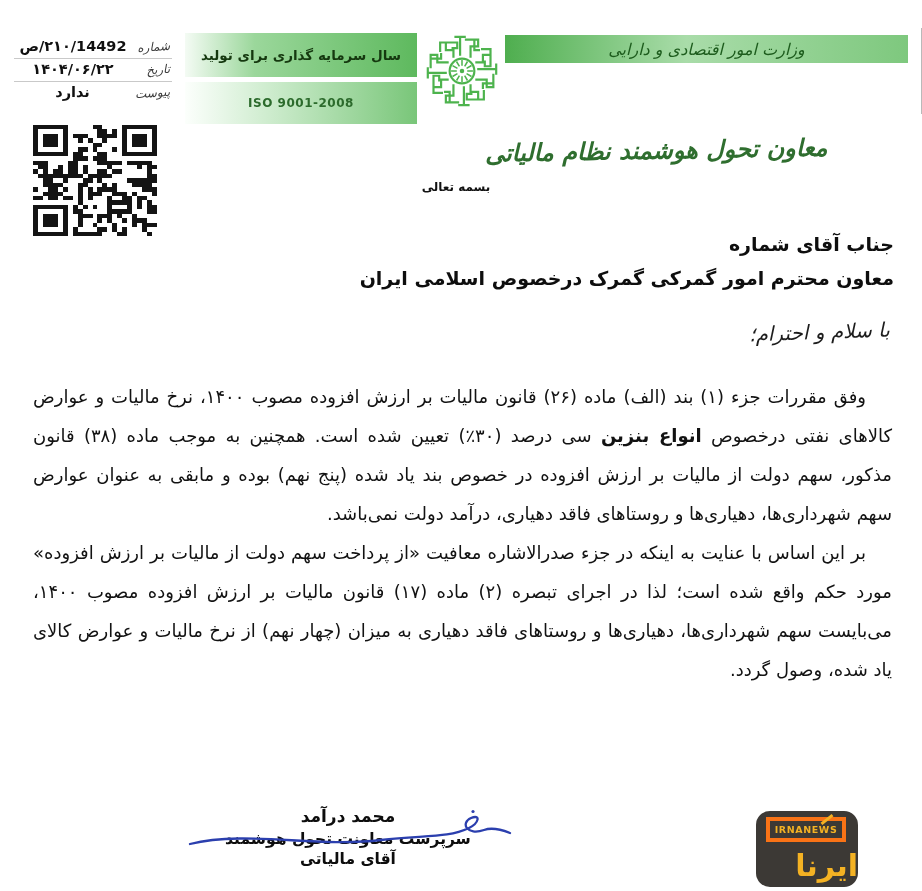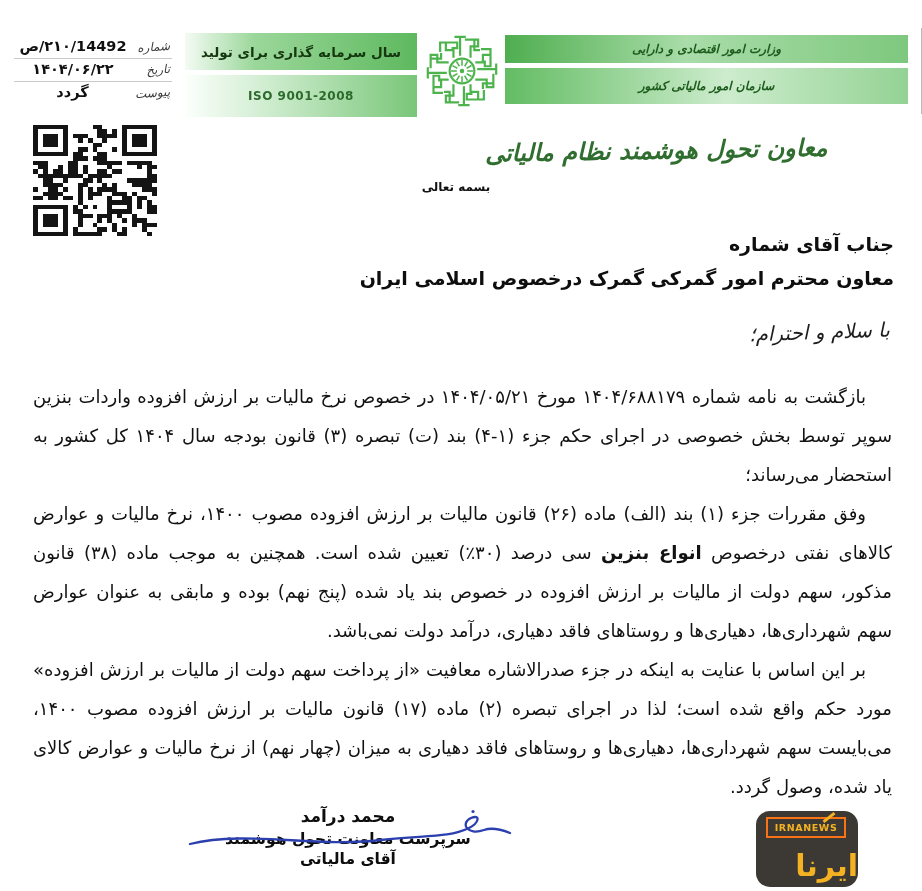--- a/index.html
+++ b/index.html
@@ -12,28 +12,28 @@
   .meta-row.lined{border-bottom:1px solid #c9c9c9;}
   .meta-label{font-style:italic;font-size:12px;color:#3a3a3a;flex:0 0 34px;transform:rotate(-4deg);}
   .meta-value{font-weight:bold;font-size:14.5px;color:#101010;flex:1;text-align:center;letter-spacing:.3px;}
 
   
   .qr{position:absolute;left:33px;top:125px;}
 
   
   .bar{display:flex;align-items:center;justify-content:center;}
   .banner-left{position:absolute;left:185px;top:33px;width:232px;}
-  .banner-left .bar1{height:37px;background:linear-gradient(90deg,#f4fbf4 0%,#9bd79b 30%,#5eb95e 100%);}
+  .banner-left .bar1{height:44px;background:linear-gradient(90deg,#f4fbf4 0%,#9bd79b 30%,#5eb95e 100%);}
   .banner-left .bar1 span{font-size:13.5px;font-weight:bold;color:#15380f;direction:rtl;}
   .banner-left .bar2{height:42px;margin-top:5px;background:linear-gradient(90deg,#fcfffc 0%,#c9eac9 40%,#79c679 100%);}
   .banner-left .bar2 span{font-size:12px;font-weight:bold;color:#2c6b2c;direction:ltr;letter-spacing:.5px;}
   .banner-right{position:absolute;left:505px;top:35px;width:403px;}
   .banner-right .bar1{height:28px;background:linear-gradient(90deg,#4fae4f 0%,#a9dca9 45%,#7ec87e 100%);}
   .banner-right .bar2{height:36px;margin-top:5px;background:linear-gradient(90deg,#63bc63 0%,#cdeccd 55%,#94d294 100%);}
-  .banner-right span{font-size:12px;font-weight:bold;font-style:italic;color:#1d5c1d;direction:rtl;}
+  .banner-right span{font-size:16px;font-weight:normal;font-style:italic;color:#1d5c1d;direction:rtl;}
 
   .emblem{position:absolute;left:424px;top:28px;}
   .edge-line{position:absolute;right:0;top:28px;width:1px;height:86px;background:#b9b9b9;}
 
   
   .deputy{position:absolute;top:136px;right:17px;width:420px;direction:rtl;text-align:left;
           font-size:24px;font-weight:bold;font-style:italic;color:#2f6e2f;transform:rotate(-1deg);}
 
   .bismillah{position:absolute;top:180px;left:0;right:10px;text-align:center;
              font-weight:bold;font-size:12px;color:#111;direction:rtl;}
@@ -53,21 +53,21 @@
   
   .signature{position:absolute;top:806px;left:198px;width:300px;text-align:center;direction:rtl;
              font-weight:bold;color:#0d0d0d;}
   .sig-name{font-size:17px;margin:0;}
   .sig-t1{font-size:15.5px;margin:4px 0 2px;}
   .sig-t2{font-size:15.5px;margin:0;}
   .scribble{position:absolute;left:186px;top:808px;z-index:3;}
 
   
   .irna{position:absolute;left:756px;top:811px;width:102px;height:76px;background:#3c3935;border-radius:14px;}
-  .irna-strip{position:absolute;top:6px;left:10px;right:12px;height:17px;border:2px solid #f97316;
+  .irna-strip{position:absolute;top:6px;left:10px;right:12px;height:17px;border:4px solid #f97316;
               display:flex;align-items:center;justify-content:center;}
   .irna-strip span{font-size:9.5px;font-weight:bold;color:#f4b223;letter-spacing:.6px;direction:ltr;}
   .irna-flag{position:absolute;right:8px;top:-3px;width:14px;height:3px;background:#f4b223;transform:rotate(-38deg);}
   .irna-main{position:absolute;bottom:4px;left:0;right:0;text-align:right;font-size:30px;line-height:34px;
              font-weight:bold;color:#f4b223;direction:rtl;}
 </style>
 </head>
 <body>
 
 <div class="page">
@@ -76,21 +76,21 @@
     <div class="meta-row lined">
       <span class="meta-label">شماره</span>
       <span class="meta-value">۲۱۰/14492/ص</span>
     </div>
     <div class="meta-row lined">
       <span class="meta-label">تاریخ</span>
       <span class="meta-value">۱۴۰۴/۰۶/۲۲</span>
     </div>
     <div class="meta-row">
       <span class="meta-label">پیوست</span>
-      <span class="meta-value">گردد</span>
+      <span class="meta-value">ندارد</span>
     </div>
   </div>
 
   <svg id="qr" class="qr" viewBox="0 0 25 25" width="124" height="111" preserveAspectRatio="none" shape-rendering="crispEdges">
       <rect x="12" y="0" width="1" height="1" fill="#141414"></rect>
       <rect x="13" y="0" width="1" height="1" fill="#141414"></rect>
       <rect x="13" y="1" width="1" height="1" fill="#141414"></rect>
       <rect x="14" y="1" width="1" height="1" fill="#141414"></rect>
       <rect x="16" y="1" width="1" height="1" fill="#141414"></rect>
       <rect x="8" y="2" width="1" height="1" fill="#141414"></rect>
@@ -337,39 +337,35 @@
         <path d="M31,26 v-8 h-8 v-8 h12 v6 h-6 M35,10 h-18 v10 M49,26 v-12 h8 v-7 h-14 M53,7 v11 h6 M38,24 v-20 M44,4 h-12" transform="rotate(90 40 40)"></path>
         <path d="M31,26 v-8 h-8 v-8 h12 v6 h-6 M35,10 h-18 v10 M49,26 v-12 h8 v-7 h-14 M53,7 v11 h6 M38,24 v-20 M44,4 h-12" transform="rotate(180 40 40)"></path>
         <path d="M31,26 v-8 h-8 v-8 h12 v6 h-6 M35,10 h-18 v10 M49,26 v-12 h8 v-7 h-14 M53,7 v11 h6 M38,24 v-20 M44,4 h-12" transform="rotate(270 40 40)"></path>
       </g>
     </svg>
 
   <div class="banner-right">
     <div class="bar bar1">
       <span>وزارت امور اقتصادی و دارایی</span>
     </div>
-    <div class="bar bar2">
-      <span>سازمان امور مالیاتی کشور</span>
-    </div>
   </div>
   <div class="edge-line"></div>
 
   <div class="deputy">معاون تحول هوشمند نظام مالیاتی</div>
 
   <div class="bismillah">بسمه تعالی</div>
 
   <div class="recipient">
     <p class="name">جناب آقای شماره</p>
     <p class="title">معاون محترم امور گمرکی گمرک درخصوص اسلامی ایران</p>
   </div>
 
   <div class="salutation">با سلام و احترام؛</div>
 
   <div class="body-text">
-    <p>بازگشت به نامه شماره ۱۴۰۴/۶۸۸۱۷۹ مورخ ۱۴۰۴/۰۵/۲۱ در خصوص نرخ مالیات بر ارزش افزوده واردات بنزین سوپر توسط بخش خصوصی در اجرای حکم جزء (۱-۴) بند (ت) تبصره (۳) قانون بودجه سال ۱۴۰۴ کل کشور به استحضار می‌رساند؛</p>
     <p><span>وفق مقررات جزء (۱) بند (الف) ماده (۲۶) قانون مالیات بر ارزش افزوده مصوب ۱۴۰۰، نرخ مالیات و عوارض کالاهای نفتی درخصوص </span><span class="b">انواع بنزین</span><span> سی درصد (۳۰٪) تعیین شده است. همچنین به موجب ماده (۳۸) قانون مذکور، سهم دولت از مالیات بر ارزش افزوده در خصوص بند یاد شده (پنج نهم) بوده و مابقی به عنوان عوارض سهم شهرداری‌ها، دهیاری‌ها و روستاهای فاقد دهیاری، درآمد دولت نمی‌باشد.</span></p>
     <p>بر این اساس با عنایت به اینکه در جزء صدرالاشاره معافیت «از پرداخت سهم دولت از مالیات بر ارزش افزوده» مورد حکم واقع شده است؛ لذا در اجرای تبصره (۲) ماده (۱۷) قانون مالیات بر ارزش افزوده مصوب ۱۴۰۰، می‌بایست سهم شهرداری‌ها، دهیاری‌ها و روستاهای فاقد دهیاری به میزان (چهار نهم) از نرخ مالیات و عوارض کالای یاد شده، وصول گردد.</p>
   </div>
 
   <div class="signature">
     <p class="sig-name">محمد درآمد</p>
     <p class="sig-t1">سرپرست معاونت تحول هوشمند</p>
     <p class="sig-t2">آقای مالیاتی</p>
   </div>
   <svg class="scribble" width="330" height="46" viewBox="0 0 330 46">

